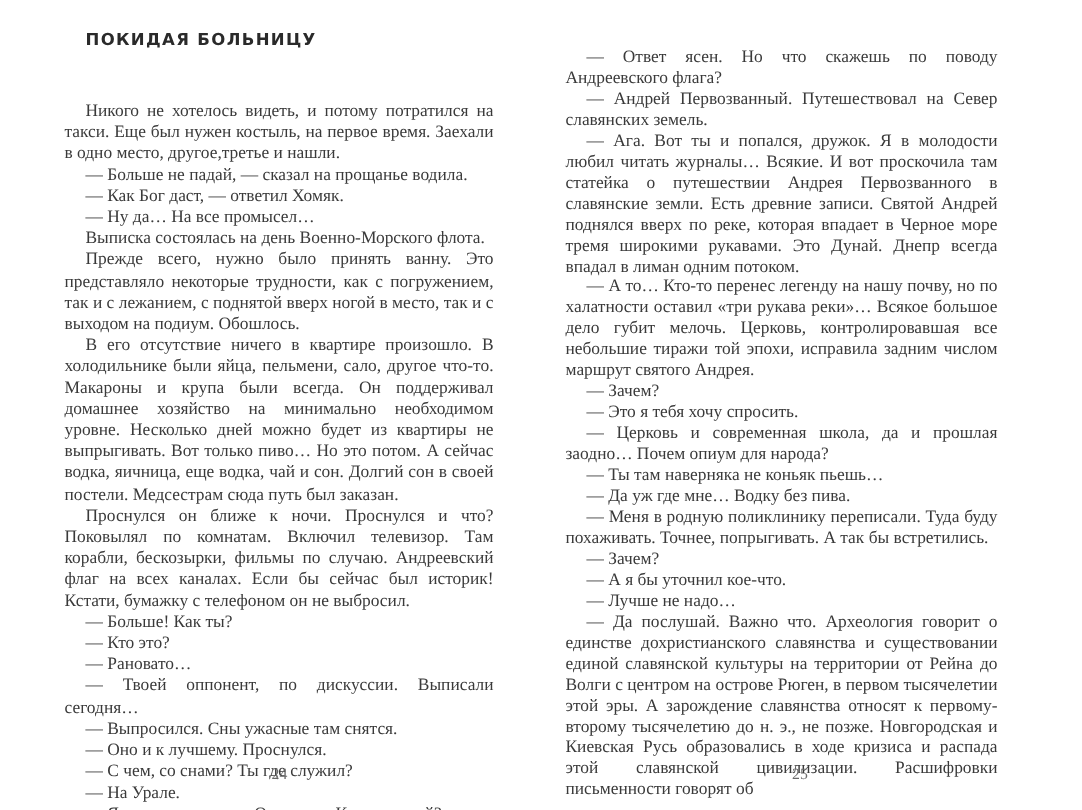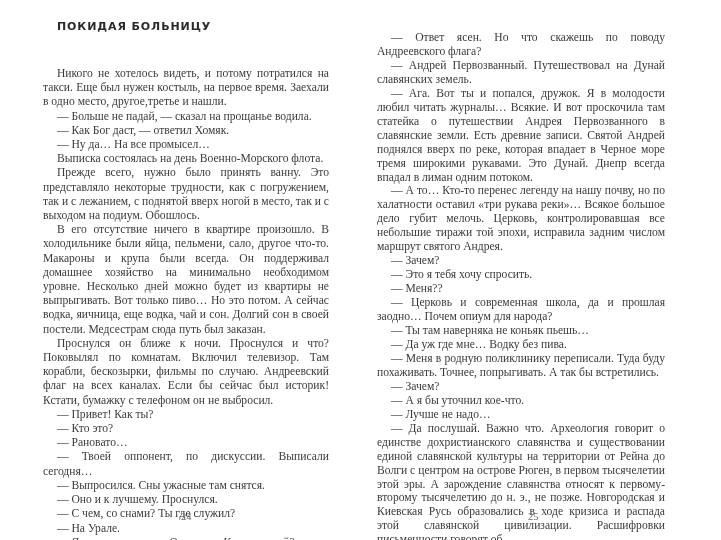--- a/index.html
+++ b/index.html
@@ -41,43 +41,42 @@
   <h2 class="chapter-title">ПОКИДАЯ БОЛЬНИЦУ</h2>
   <div class="text">
     <p>Никого не хотелось видеть, и потому потратился на такси. Еще был нужен костыль, на первое время. Заехали в одно место, другое,третье и нашли.</p>
     <p>— Больше не падай, — сказал на прощанье водила.</p>
     <p>— Как Бог даст, — ответил Хомяк.</p>
     <p>— Ну да… На все промысел…</p>
     <p>Выписка состоялась на день Военно-Морского флота.</p>
     <p>Прежде всего, нужно было принять ванну. Это представляло некоторые трудности, как с погружением, так и с лежанием, с поднятой вверх ногой в место, так и с выходом на подиум. Обошлось.</p>
     <p>В его отсутствие ничего в квартире произошло. В холодильнике были яйца, пельмени, сало, другое что-то. Макароны и крупа были всегда. Он поддерживал домашнее хозяйство на минимально необходимом уровне. Несколько дней можно будет из квартиры не выпрыгивать. Вот только пиво… Но это потом. А сейчас водка, яичница, еще водка, чай и сон. Долгий сон в своей постели. Медсестрам сюда путь был заказан.</p>
     <p>Проснулся он ближе к ночи. Проснулся и что? Поковылял по комнатам. Включил телевизор. Там корабли, бескозырки, фильмы по случаю. Андреевский флаг на всех каналах. Если бы сейчас был историк! Кстати, бумажку с телефоном он не выбросил.</p>
-    <p>— Привет! Как ты?</p>
+    <p>— Больше! Как ты?</p>
     <p>— Кто это?</p>
     <p>— Рановато…</p>
     <p>— Твоей оппонент,  по дискуссии. Выписали сегодня…</p>
     <p>— Выпросился. Сны ужасные там снятся.</p>
     <p>— Оно и к лучшему. Проснулся.</p>
     <p>— С чем, со снами? Ты где служил?</p>
     <p>— На Урале.</p>
     <p>— Ясен пень, что не в Оклахоме. Каких частей?</p>
 
   </div>
   <div class="pagenum">24</div>
 </div>
 
 <div class="page page-right">
   <div class="text">
     <p>— Ответ ясен. Но что скажешь по поводу Андреевского флага?</p>
-    <p>— Андрей Первозванный. Путешествовал на Дунай славянских земель.</p>
+    <p>— Андрей Первозванный. Путешествовал на Север славянских земель.</p>
     <p>— Ага. Вот ты и попался, дружок. Я в молодости любил читать журналы… Всякие. И вот проскочила там статейка о путешествии Андрея Первозванного в славянские земли. Есть древние записи. Святой Андрей поднялся вверх по реке, которая впадает в Черное море тремя широкими рукавами. Это Дунай. Днепр всегда впадал в лиман одним потоком.</p>
     <p>— А то… Кто-то перенес легенду на нашу почву, но по халатности оставил «три рукава реки»… Всякое большое дело губит мелочь. Церковь, контролировавшая все небольшие тиражи той эпохи, исправила задним числом маршрут святого Андрея.</p>
     <p>— Зачем?</p>
     <p>— Это я тебя хочу спросить.</p>
-    <p>— Меня??</p>
     <p>— Церковь и современная школа, да и прошлая заодно… Почем опиум для народа?</p>
     <p>— Ты там наверняка не коньяк пьешь…</p>
     <p>— Да уж где мне… Водку без пива.</p>
     <p>— Меня в родную поликлинику переписали. Туда буду похаживать. Точнее, попрыгивать. А так бы встретились.</p>
     <p>— Зачем?</p>
     <p>— А я бы уточнил кое-что.</p>
     <p>— Лучше не надо…</p>
     <p>— Да послушай. Важно что. Археология говорит о единстве дохристианского славянства и существовании единой славянской культуры на территории от Рейна до Волги с центром на острове Рюген, в первом тысячелетии этой эры. А зарождение славянства относят к первому-второму тысячелетию до н. э., не позже. Новгородская и Киевская Русь образовались в ходе кризиса и распада этой славянской цивилизации. Расшифровки письменности говорят об</p>
   </div>
   <div class="pagenum">25</div>

